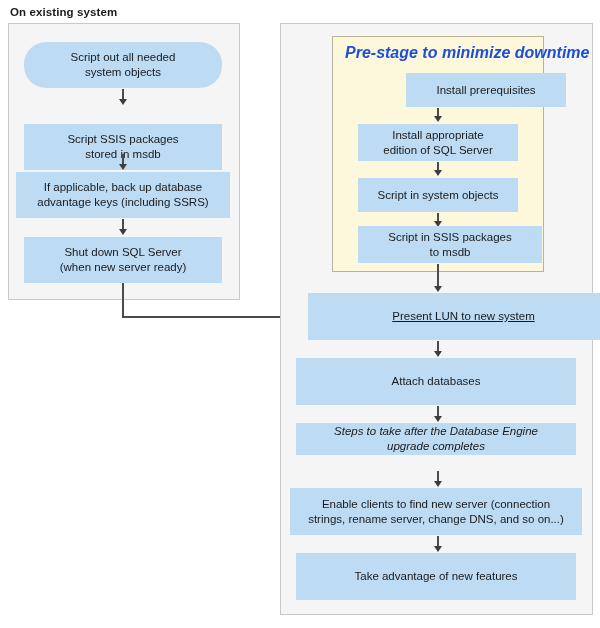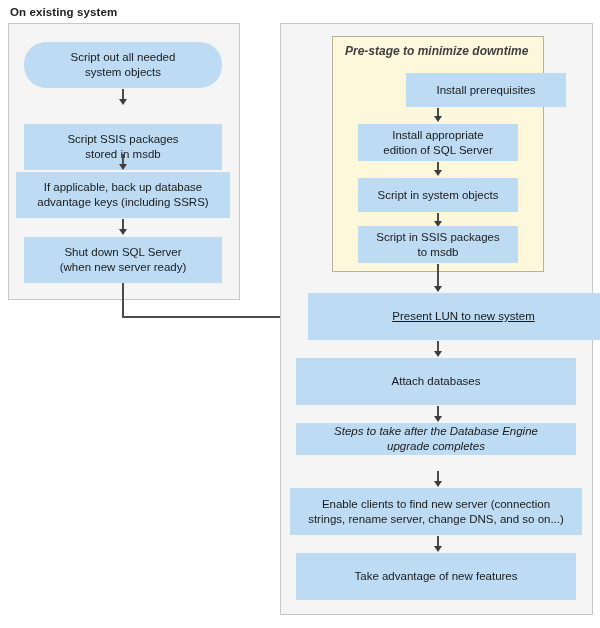--- a/index.html
+++ b/index.html
@@ -36,24 +36,24 @@
     position: absolute;
     background: #fdf8db;
     border: 1px solid #b9b396;
     box-sizing: border-box;
   }
 
   .stage-label {
     position: absolute;
     left: 12px;
     top: 7px;
-    font-size: 12px;
+    font-size: 16px;
     font-weight: bold;
     font-style: italic;
-    color: #404040;
+    color: #1d4ed8;
     white-space: nowrap;
   }
 
   .node {
     position: absolute;
     background: #bddcf4;
     box-sizing: border-box;
     display: flex;
     align-items: center;
     justify-content: center;
@@ -149,21 +149,21 @@
 edition of SQL Server</div>
 
 <div class="arrow-v" style="left:437px; top:162px; height:9px;"></div>
 <div class="arrow-head-d" style="left:433.8px; top:170px;"></div>
 
 <div class="node" style="left:358px; top:178px; width:160px; height:34px;">Script in system objects</div>
 
 <div class="arrow-v" style="left:437px; top:213px; height:9px;"></div>
 <div class="arrow-head-d" style="left:433.8px; top:221px;"></div>
 
-<div class="node" style="left:358px; top:226px; width:160px; height:37px;">Script in SSIS packages
+<div class="node" style="left:358px; top:226px; width:184px; height:37px;">Script in SSIS packages
 to msdb</div>
 
 <div class="arrow-v" style="left:437px; top:264px; height:23px;"></div>
 <div class="arrow-head-d" style="left:433.8px; top:286px;"></div>
 
 <div class="node" style="left:308px; top:293px; width:311px; height:47px;text-decoration:underline;">Present LUN to new system</div>
 
 <div class="arrow-v" style="left:437px; top:341px; height:11px;"></div>
 <div class="arrow-head-d" style="left:433.8px; top:351px;"></div>
 

